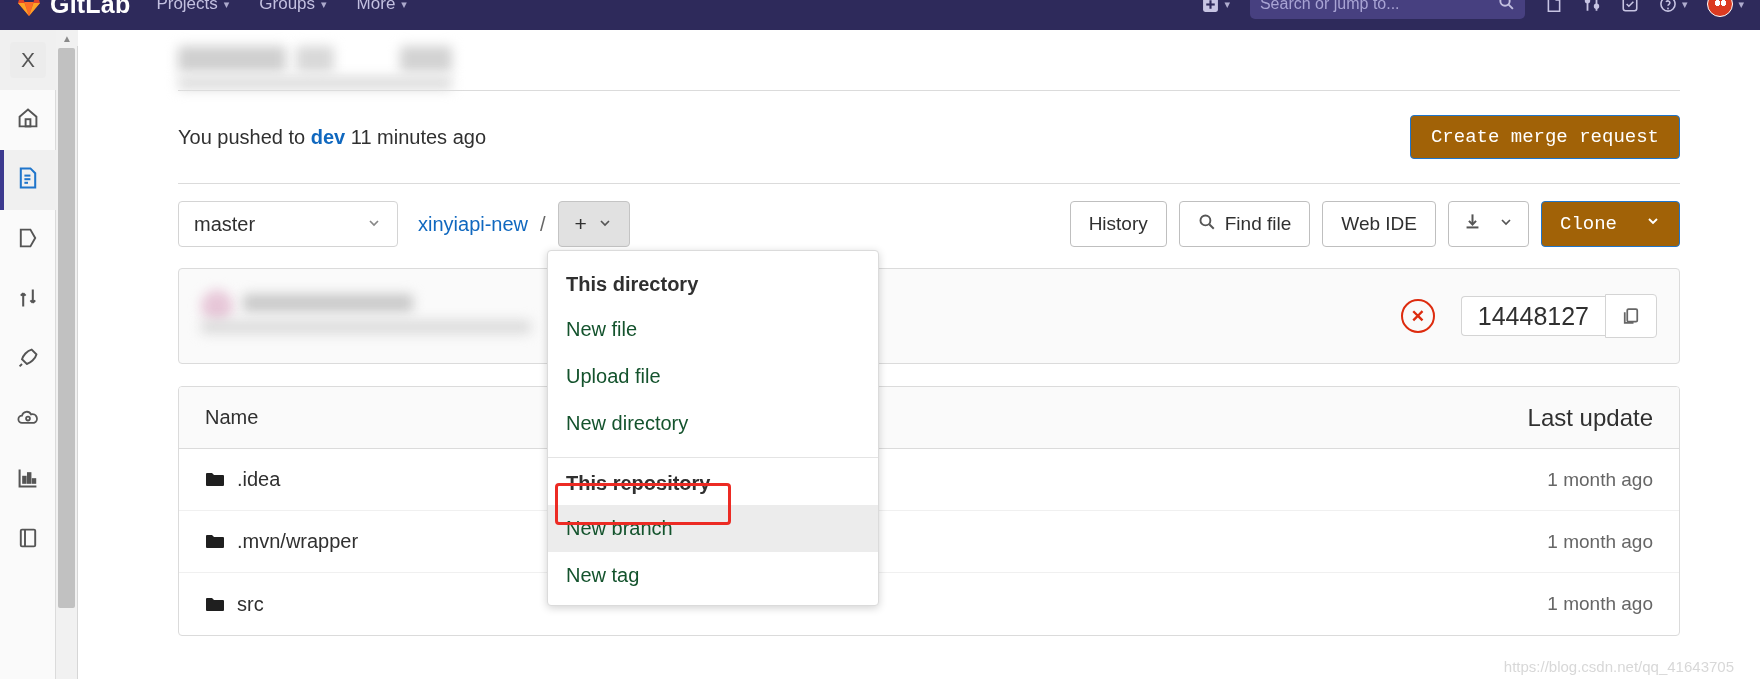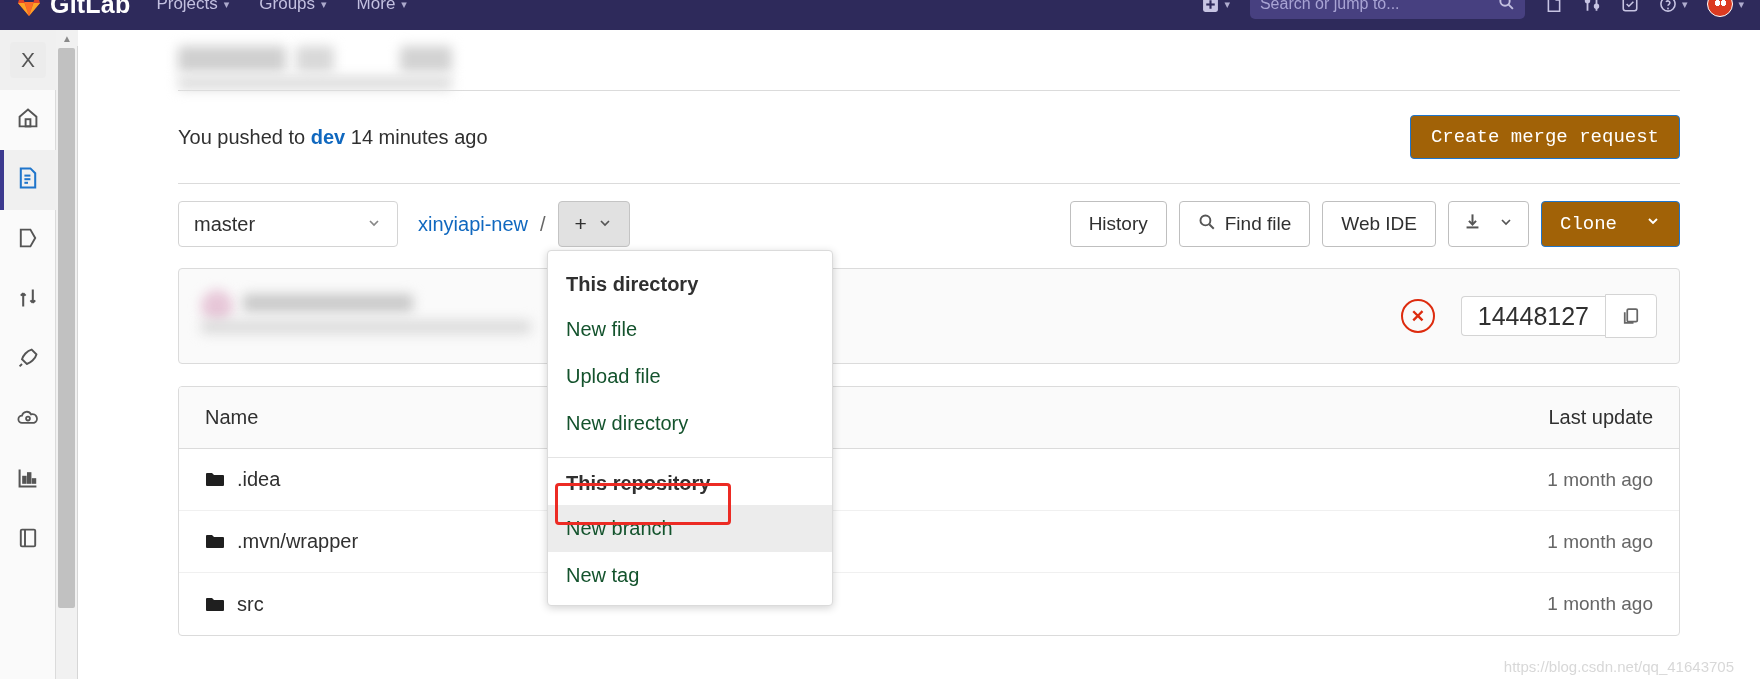--- a/index.html
+++ b/index.html
@@ -190,26 +190,26 @@
   }
   .ftrow {
     height: 62px; border-bottom: 1px solid #f0f0f0;
     display: flex; align-items: center; padding: 0 26px;
     font-size: 20px; color: #303030;
   }
   .ftrow:last-child { border-bottom: 0; }
   .fname { display: flex; align-items: center; gap: 12px; text-align: right; }
   .folder-ico { color: #1f1f1f; display: flex; align-items: center; }
   .fupdate { margin-left: auto; color: #666; font-size: 19px; }
-  .fthead .fupdate { color: #303030; font-size: 20px; }
+  .fthead .fupdate { color: #303030; font-size: 24px; }
 
   
   .dropdown {
     position: absolute; left: 547px; top: 250px;
-    width: 286px; background: #fff;
+    width: 332px; background: #fff;
     border: 1px solid #dbdbdb; border-radius: 4px;
     box-shadow: 0 2px 8px rgba(0,0,0,.18);
     z-index: 70; padding: 8px 0 6px 0;
   }
   .dd-head {
     font-size: 20px; font-weight: 700; color: #303030;
     padding: 14px 18px 10px 18px;
   }
   .dd-item {
     font-size: 20px; color: #14532d; padding: 12px 18px; cursor: pointer;
@@ -398,21 +398,21 @@
         <span class="blurbar" style="left:118px; top:16px; width:38px; height:26px; background:#d8d8d8;"></span>
         <span class="blurbar" style="left:222px; top:16px; width:52px; height:26px; background:#d2d2d2;"></span>
         <span class="blurbar" style="left:0; top:46px; width:274px; height:14px; background:#dedede;"></span>
       </div>
       <hr class="sep">
 
       <div class="push-row">
         <div class="push-text">
           <span>You pushed to</span>
           <b>dev</b>
-          <span>14 minutes ago</span>
+          <span>11 minutes ago</span>
         </div>
         <button class="btn btn-primary btn-mr">Create merge request</button>
       </div>
       <hr class="sep">
 
       <div class="toolbar">
         <div class="branch-select">
           <span>master</span>
           <span>
             <svg width="16" height="16" viewBox="0 0 16 16" fill="none" stroke="#888" stroke-width="1.7">

